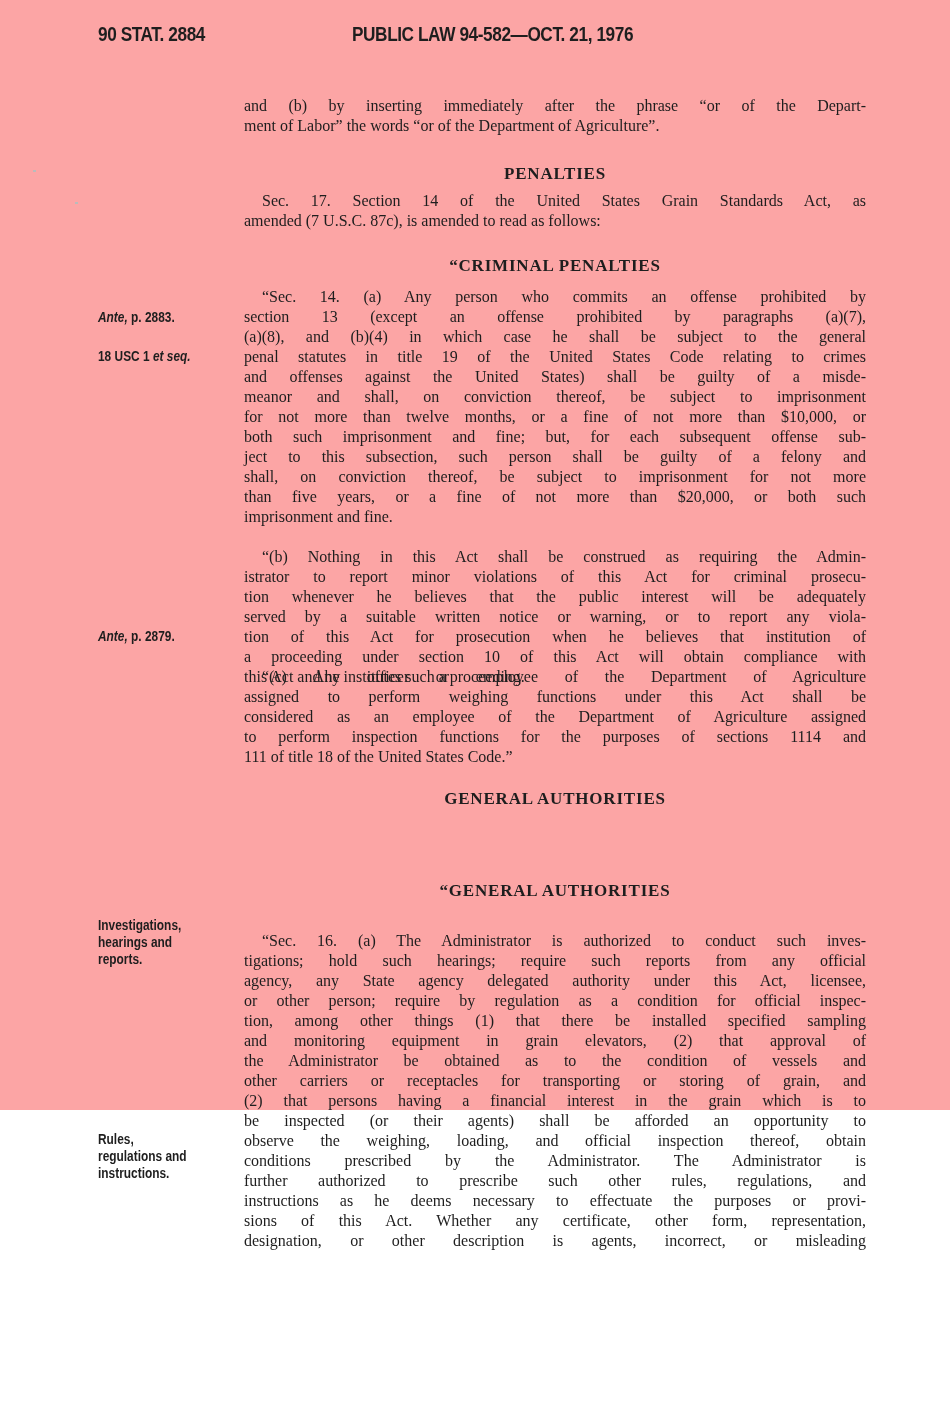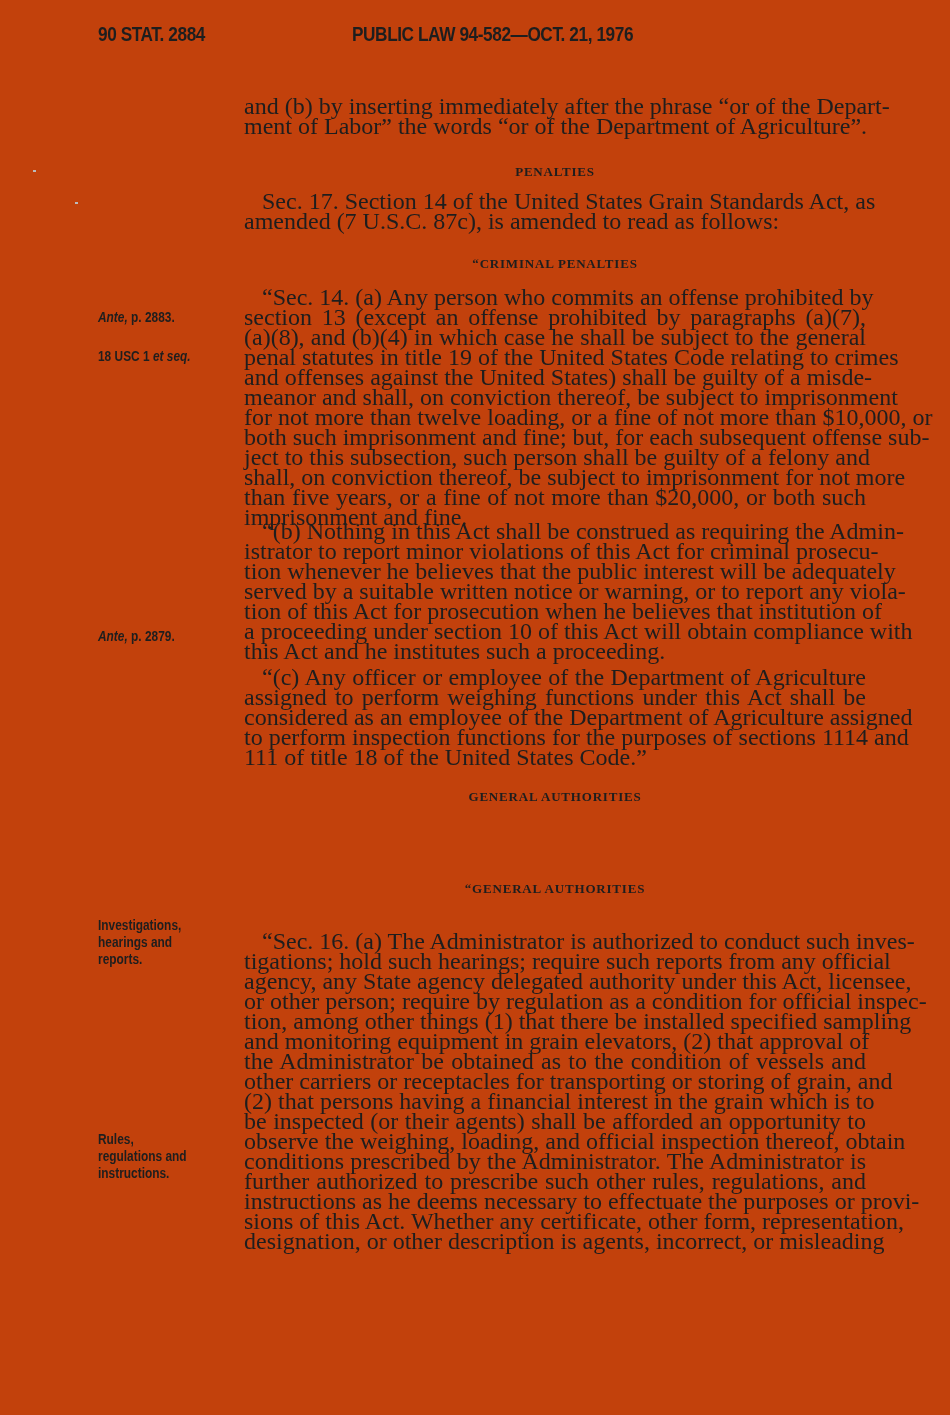--- a/index.html
+++ b/index.html
@@ -1,22 +1,22 @@
 <!DOCTYPE html>
 <html><head>
 <meta charset="utf-8">
 <style>
   html, body { margin: 0; padding: 0; background: #ffffff; }
   body { width: 950px; height: 1415px; position: relative; overflow: hidden; color: #1e1e1e; }
-  .page { position: absolute; left: 0; top: 0; width: 950px; height: 1415px; background: #c2410c; }
+  .page { position: absolute; left: 0; top: 0; width: 950px; height: 1110px; background: #fca5a5; }
   .running-head { position: absolute; top: 22px; left: 98px; width: 780px; height: 30px; }
   .stat-num { position: absolute; left: 0; top: 0; font-family: "Liberation Sans", sans-serif; font-weight: bold; font-size: 21px; letter-spacing: -0.5px; transform: scaleX(0.82); transform-origin: left top; }
   .law-title { position: absolute; left: 254px; top: 0; font-family: "Liberation Sans", sans-serif; font-weight: bold; font-size: 21px; letter-spacing: -0.5px; transform: scaleX(0.82); transform-origin: left top; white-space: nowrap; }
-  .body-col { position: absolute; left: 244px; width: 622px; font-family: "Liberation Serif", serif; font-size: 24px; line-height: 20px; text-align: justify; }
-  .heading { position: absolute; left: 244px; width: 622px; text-align: center; font-family: "Liberation Serif", serif; font-size: 13px; letter-spacing: 0.8px; font-weight: bold; }
+  .body-col { position: absolute; left: 244px; width: 622px; font-family: "Liberation Serif", serif; font-size: 16px; line-height: 20px; text-align: justify; }
+  .heading { position: absolute; left: 244px; width: 622px; text-align: center; font-family: "Liberation Serif", serif; font-size: 17px; letter-spacing: 0.8px; font-weight: bold; }
   .margin-note { position: absolute; left: 98px; width: 130px; font-family: "Liberation Sans", sans-serif; font-size: 14px; line-height: 17px; font-weight: bold; transform: scaleX(0.85); transform-origin: left top; }
   .margin-note .it { font-style: italic; }
   .line { display: block; text-align: justify; text-align-last: justify; white-space: nowrap; }
   .line.last { text-align-last: left; }
   .speck { position: absolute; width: 3px; height: 2px; background: #bbb; }
 </style>
 </head>
 <body>
 
 <div class="page">
@@ -43,29 +43,29 @@
 
   <div class="heading" style="top:256px;">“CRIMINAL PENALTIES</div>
 
   <div class="body-col" style="top:287px;">
     <span class="line" style="padding-left:18px;">“Sec. 14. (a) Any person who commits an offense prohibited by</span>
     <span class="line">section 13 (except an offense prohibited by paragraphs (a)(7),</span>
     <span class="line">(a)(8), and (b)(4) in which case he shall be subject to the general</span>
     <span class="line">penal statutes in title 19 of the United States Code relating to crimes</span>
     <span class="line">and offenses against the United States) shall be guilty of a misde-</span>
     <span class="line">meanor and shall, on conviction thereof, be subject to imprisonment</span>
-    <span class="line">for not more than twelve loading, or a fine of not more than $10,000, or</span>
+    <span class="line">for not more than twelve months, or a fine of not more than $10,000, or</span>
     <span class="line">both such imprisonment and fine; but, for each subsequent offense sub-</span>
     <span class="line">ject to this subsection, such person shall be guilty of a felony and</span>
     <span class="line">shall, on conviction thereof, be subject to imprisonment for not more</span>
     <span class="line">than five years, or a fine of not more than $20,000, or both such</span>
     <span class="line last">imprisonment and fine.</span>
   </div>
 
-  <div class="body-col" style="top:521px;">
+  <div class="body-col" style="top:547px;">
     <span class="line" style="padding-left:18px;">“(b) Nothing in this Act shall be construed as requiring the Admin-</span>
     <span class="line">istrator to report minor violations of this Act for criminal prosecu-</span>
     <span class="line">tion whenever he believes that the public interest will be adequately</span>
     <span class="line">served by a suitable written notice or warning, or to report any viola-</span>
     <span class="line">tion of this Act for prosecution when he believes that institution of</span>
     <span class="line">a proceeding under section 10 of this Act will obtain compliance with</span>
     <span class="line last">this Act and he institutes such a proceeding.</span>
   </div>
 
   <div class="body-col" style="top:667px;">

